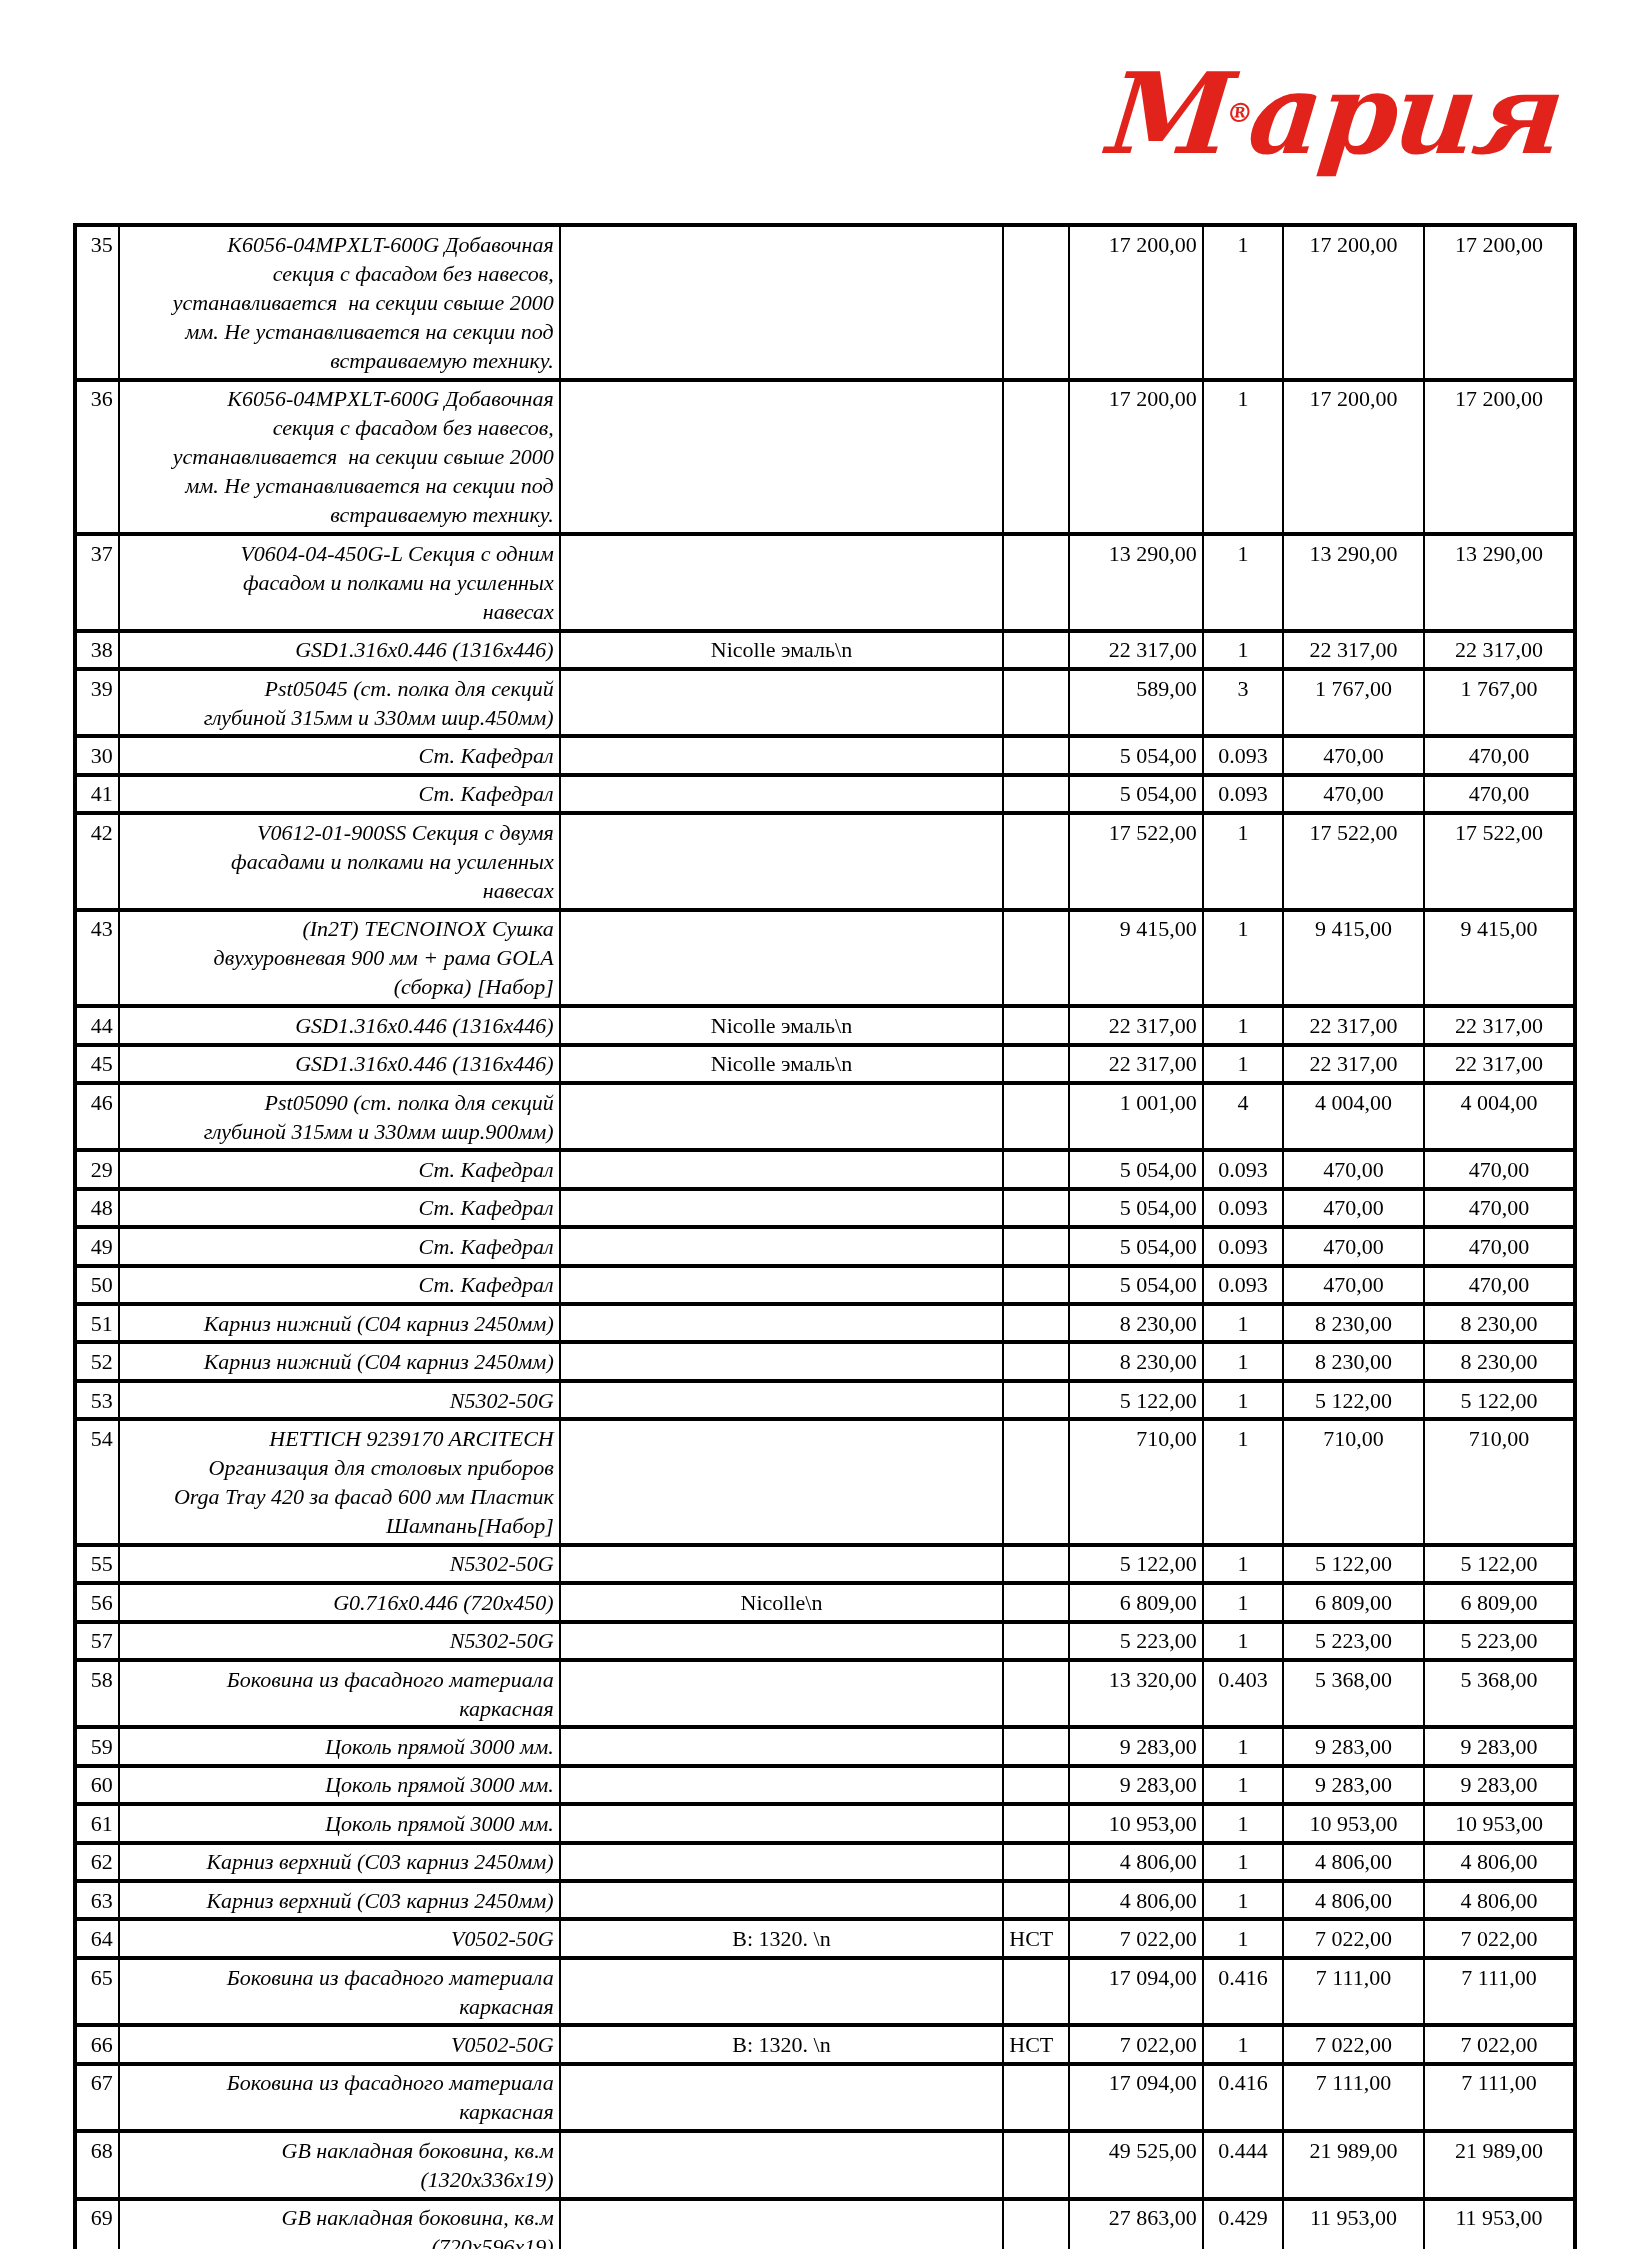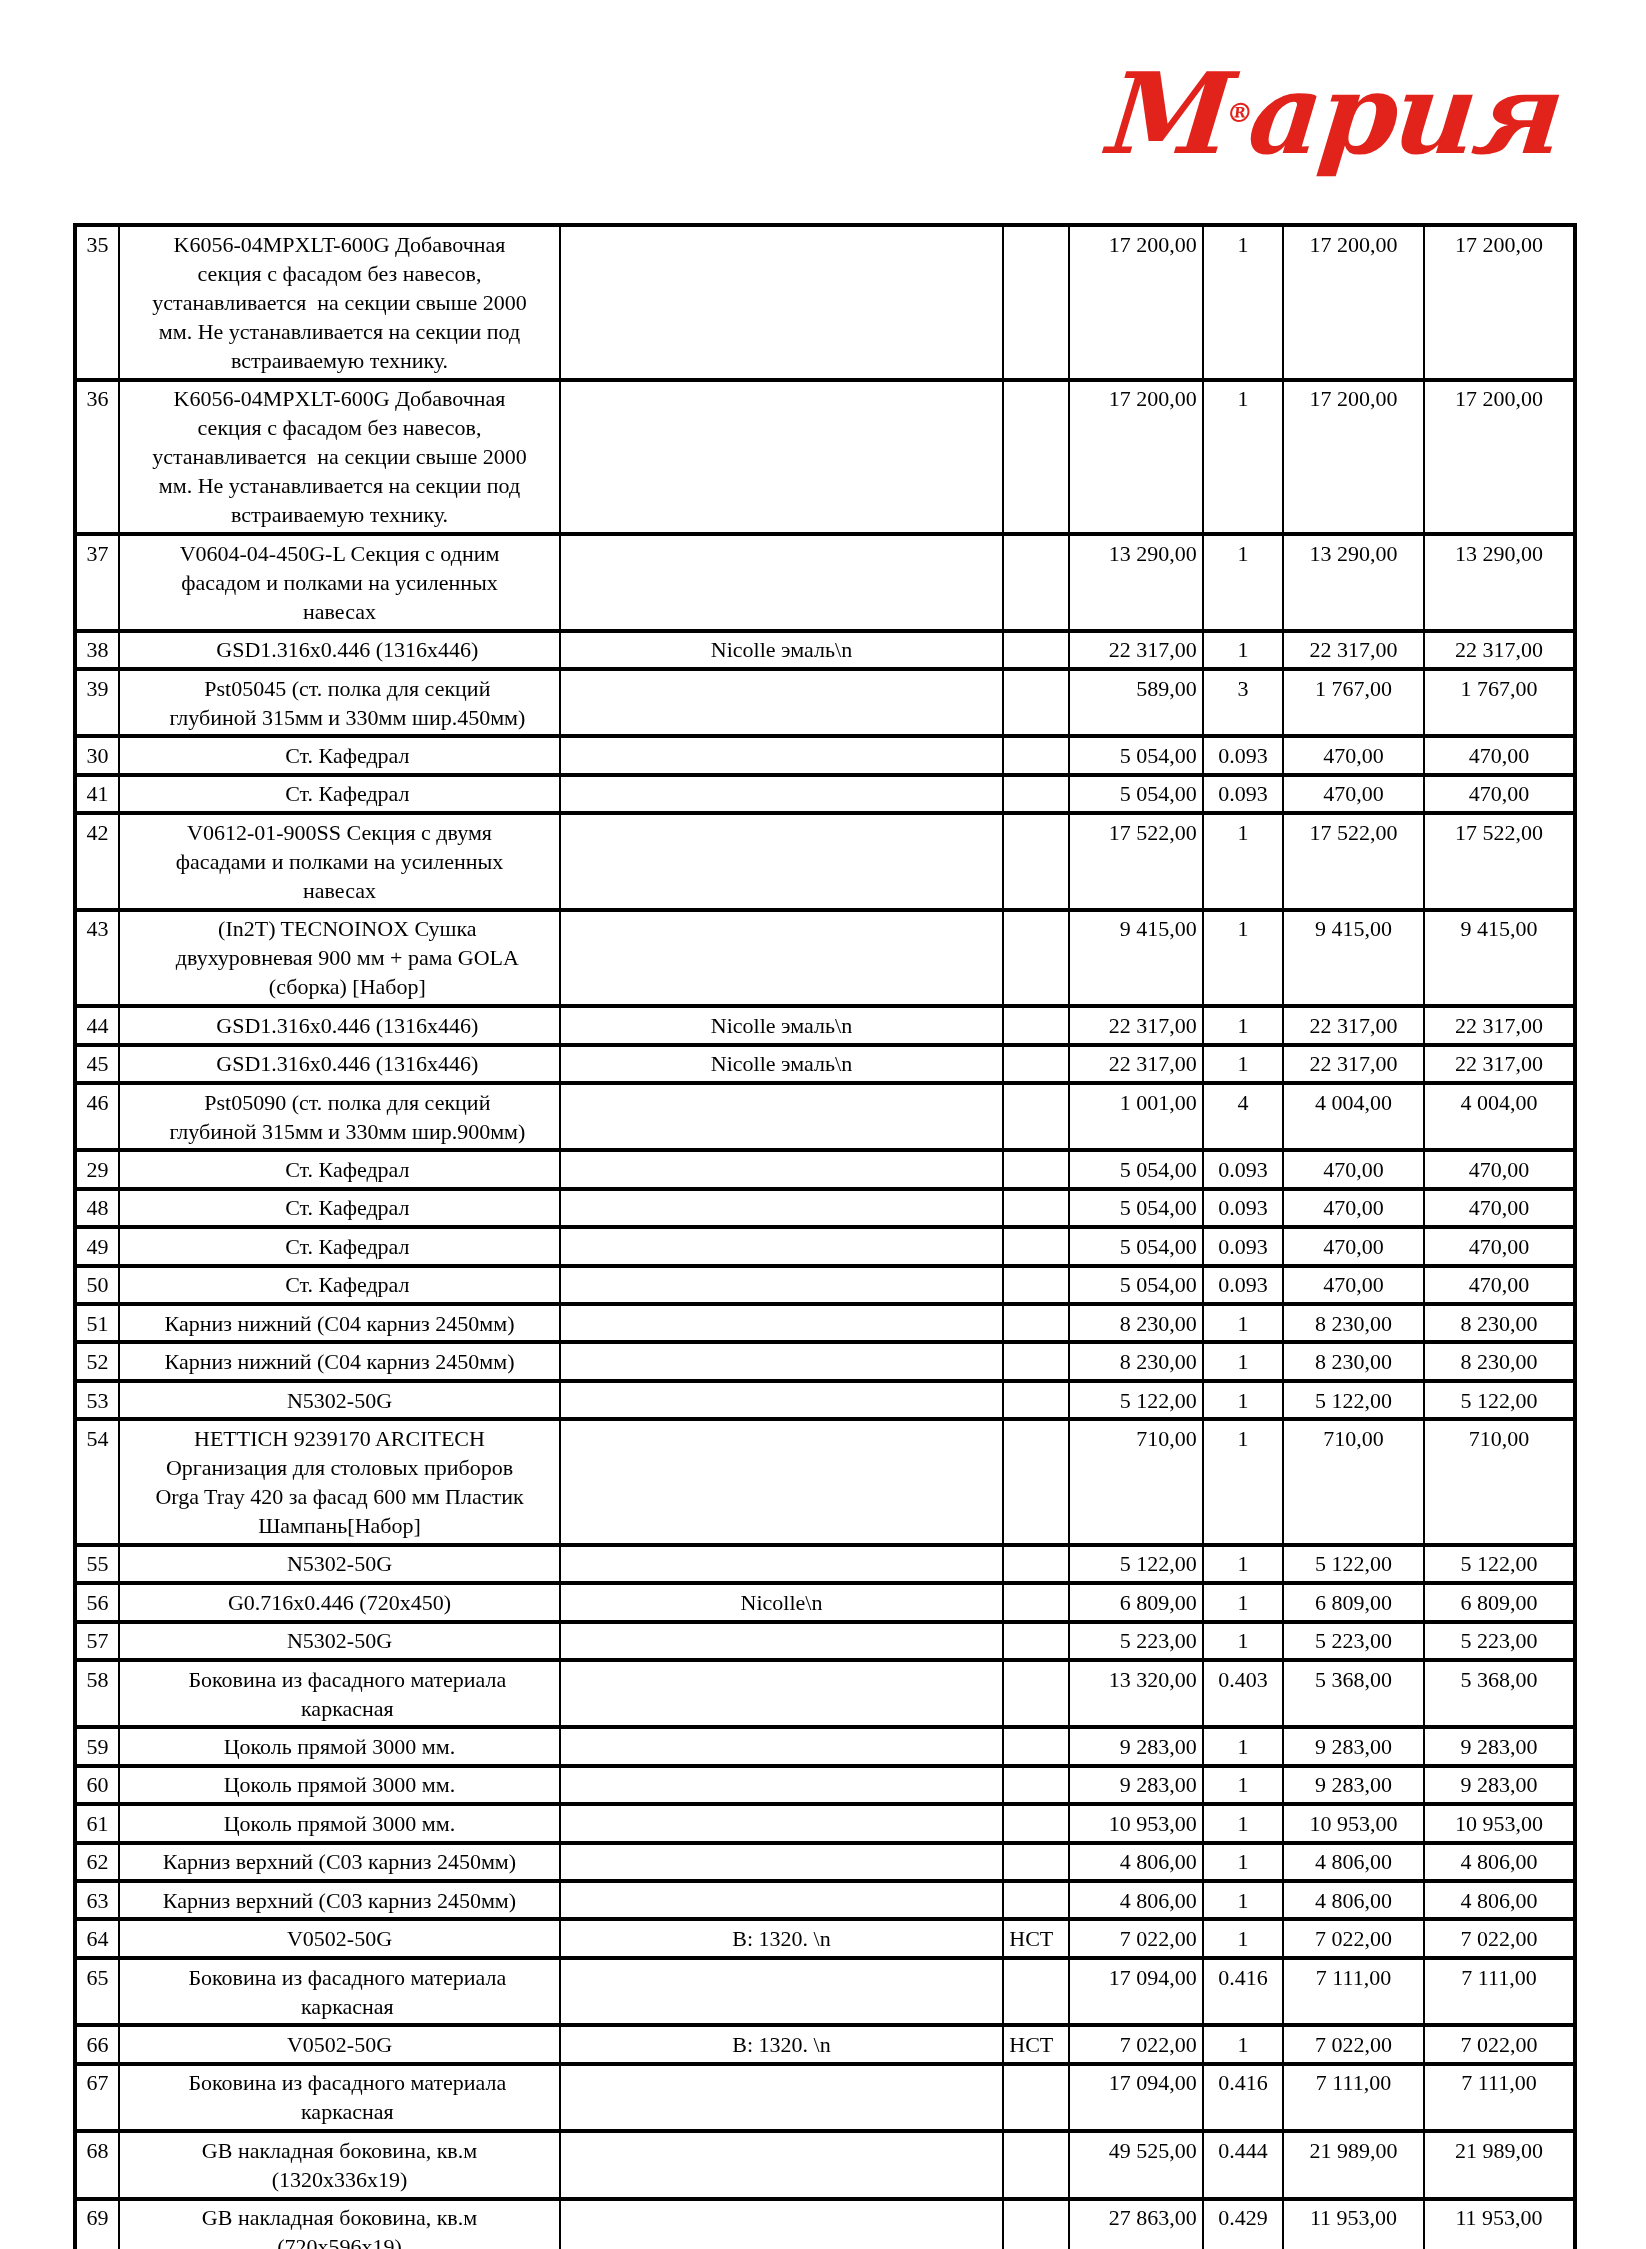--- a/index.html
+++ b/index.html
@@ -39,22 +39,22 @@
     border:4px solid #000;
     font-size:22px;line-height:1.32;
   }
   table.items td{
     border:2.7px solid #000;
     border-top-width:4px;border-bottom-width:4px;
     vertical-align:top;
     padding:2.7px 5.3px;
     overflow:hidden;
   }
-  td.c-num{text-align:center;padding-left:1.3px;padding-right:1.3px;}
-  td.c-desc{text-align:center;padding-left:8px;white-space:pre-wrap;}
+  td.c-num{text-align:right;padding-left:1.3px;padding-right:1.3px;}
+  td.c-desc{text-align:right;padding-left:8px;white-space:pre-wrap;font-style:italic;}
   td.c-desc.indent{padding-left:21px;}
   td.c-note{text-align:center;margin-left:8px;}
   td.c-nst{text-align:left;padding-left:1.3px;padding-right:1.3px;}
   td.c-price{text-align:right;padding-right:14.6px;}
   td.c-qty{text-align:center;}
   td.c-sum{text-align:center;}
   td.c-total{text-align:center;}
 </style>
 </head>
 <body>

